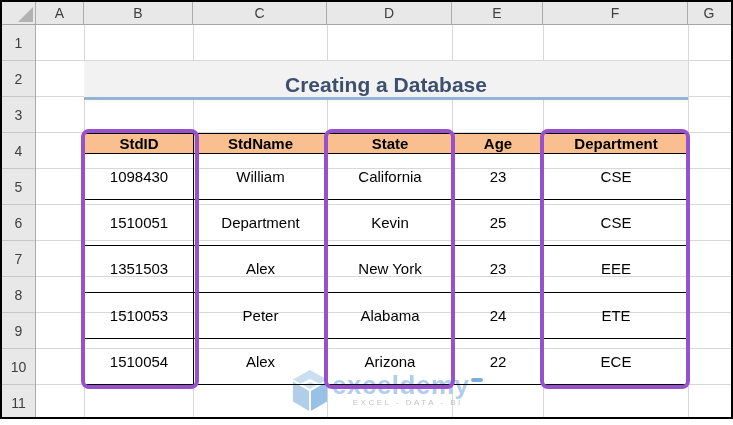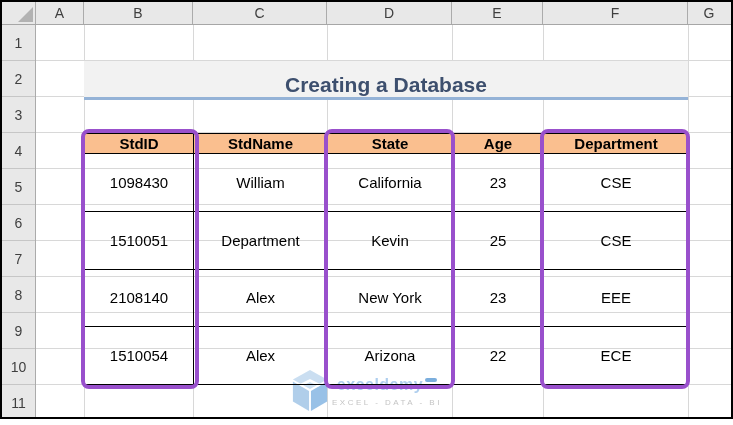--- a/index.html
+++ b/index.html
@@ -92,21 +92,21 @@
   .hl-f{left:538px;width:150px;}
 
   
   .watermark{
     position:absolute;left:289px;top:367px;display:flex;align-items:flex-start;
     gap:3px;z-index:1;opacity:0.8;
   }
   .wm-text{display:flex;flex-direction:column;align-items:center;margin-top:6px;}
   .wm-brand-row{display:flex;align-items:flex-start;}
   .wm-brand{
-    font-size:16px;font-weight:bold;letter-spacing:0.5px;line-height:20px;
+    font-size:26px;font-weight:bold;letter-spacing:0.5px;line-height:20px;
     color:var(--watermark-text,#9cc3ea);
   }
   .wm-dash{width:12px;height:4px;border-radius:2px;background:#5b9bd5;margin:3px 0 0 2px;}
   .wm-tagline{
     font-size:8px;letter-spacing:2.5px;margin-top:3px;
     color:var(--watermark-tagline,#b5b5b5);font-weight:normal;
   }
 </style>
 </head>
 <body style="--header-fill: #fabf8f; --highlight: #9950cc; --title-text: #3d4f6e; --title-fill: #f2f2f2; --title-underline: #95b3d7; --watermark-text: #9cc3ea; --watermark-tagline: #b5b5b5;">
@@ -197,25 +197,32 @@
             <td>CSE</td>
           </tr>
           <tr>
             <td>1510051</td>
             <td>Department</td>
             <td>Kevin</td>
             <td>25</td>
             <td>CSE</td>
           </tr>
           <tr>
-            <td>2108140</td>
+            <td>1351503</td>
             <td>Alex</td>
             <td>New York</td>
             <td>23</td>
             <td>EEE</td>
+          </tr>
+          <tr>
+            <td>1510053</td>
+            <td>Peter</td>
+            <td>Alabama</td>
+            <td>24</td>
+            <td>ETE</td>
           </tr>
           <tr>
             <td>1510054</td>
             <td>Alex</td>
             <td>Arizona</td>
             <td>22</td>
             <td>ECE</td>
           </tr>
         </tbody>
     </table>

